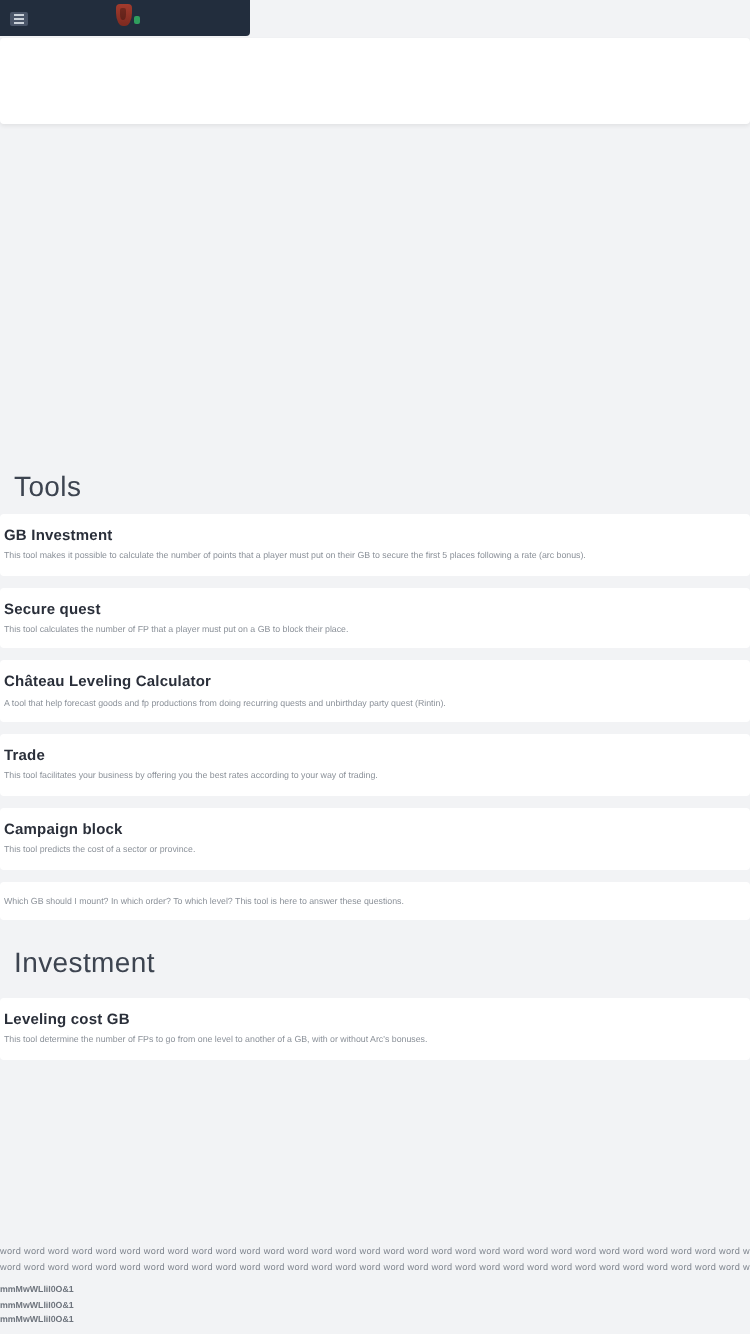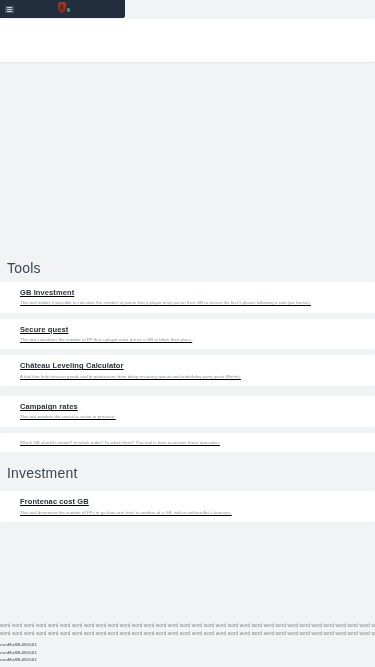--- a/index.html
+++ b/index.html
@@ -63,37 +63,35 @@
     width: 375px; height: 43px;
     background: #ffffff;
     border-radius: 2px;
     box-shadow: 0 1px 2px rgba(0,0,0,.07);
   }
 
   
   .content {
     position: absolute; top: 228px; left: 0;
     width: 375px;
-    margin-top: 25px;
   }
   .section-head {
     background: #f2f3f5;
     padding: 7px 7px 6px 7px;
     font-size: 14px;
     font-weight: 400;
     color: #3d4450;
     letter-spacing: .2px;
   }
   .list-item {
     background: #ffffff;
-    padding: 5px 7px 6px 20px;
+    padding: 5px 7px 6px 2px;
     border-radius: 2px;
     margin-bottom: 2px;
     cursor: pointer;
-    text-decoration: underline;
   }
   .item-title {
     font-size: 7.5px;
     font-weight: bold;
     color: #2a2f3a;
     line-height: 1.5;
     letter-spacing: .1px;
   }
   .item-desc {
     font-size: 4.4px;
@@ -164,39 +162,43 @@
     <div class="item-desc">This tool calculates the number of FP that a player must put on a GB to block their place.</div>
   </div>
   <div class="spacer-gray"></div>
 
   <div class="list-item">
     <div class="item-title">Château Leveling Calculator</div>
     <div class="item-desc">A tool that help forecast goods and fp productions from doing recurring quests and unbirthday party quest (Rintin).</div>
   </div>
   <div class="spacer-gray"></div>
 
-  <div class="spacer-gray"></div>
-
-  <div class="list-item">
-    <div class="item-title">Campaign rates</div>
+  <div class="list-item">
+    <div class="item-title">Trade</div>
+    <div class="item-desc">This tool facilitates your business by offering you the best rates according to your way of trading.</div>
+  </div>
+  <div class="spacer-gray"></div>
+
+  <div class="list-item">
+    <div class="item-title">Campaign block</div>
     <div class="item-desc">This tool predicts the cost of a sector or province.</div>
   </div>
   <div class="spacer-gray"></div>
 
   <div class="list-item">
     <div class="item-desc">Which GB should I mount? In which order? To which level? This tool is here to answer these questions.</div>
   </div>
   <div class="spacer-gray"></div>
 
   <div class="section-head">Investment</div>
 
   <div class="spacer-gray"></div>
 
   <div class="list-item">
-    <div class="item-title">Frontenac cost GB</div>
+    <div class="item-title">Leveling cost GB</div>
     <div class="item-desc">This tool determine the number of FPs to go from one level to another of a GB, with or without Arc's bonuses.</div>
   </div>
 </div>
 
 <div class="footer">
   <div class="word-block">
     <div class="word-line">word word word word word word word word word word word word word word word word word word word word word word word word word word word word word word word word word word word</div>
     <div class="word-line">word word word word word word word word word word word word word word word word word word word word word word word word word word word word word word word word word word word</div>
   </div>
   <div class="metric-line">mmMwWLliI0O&amp;1</div>

